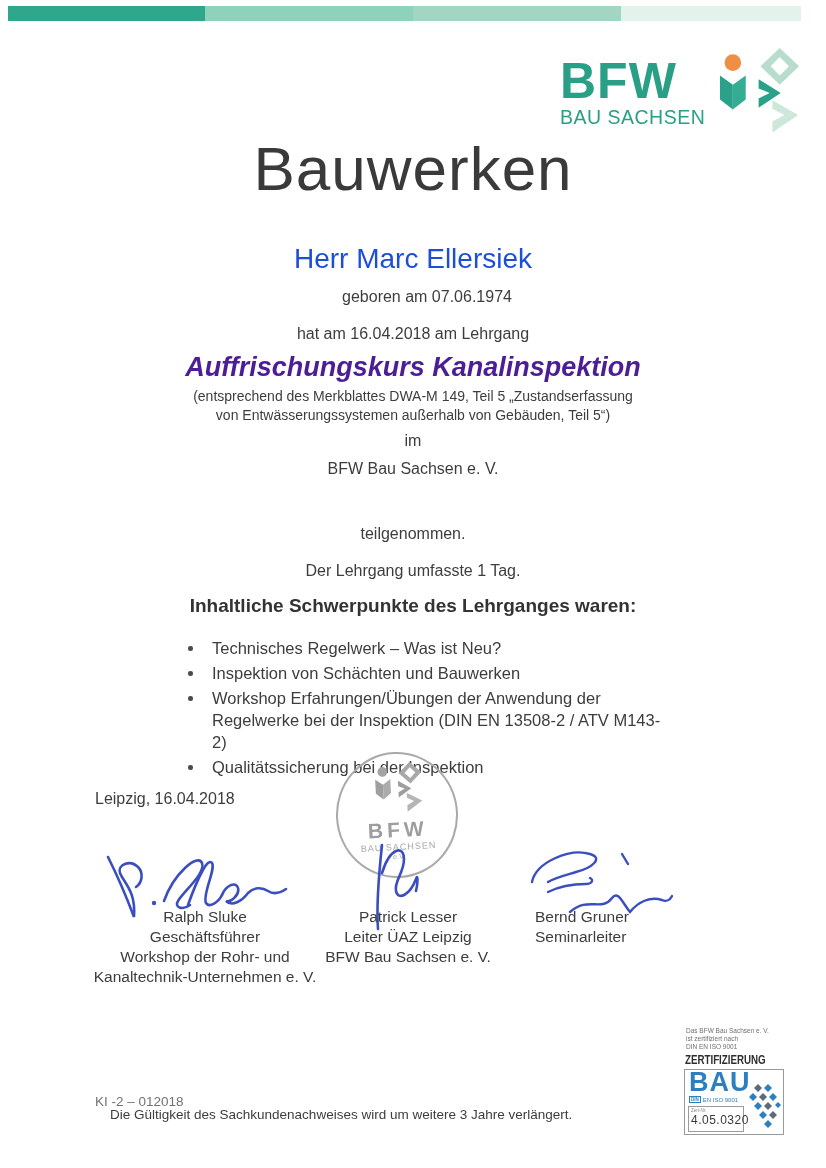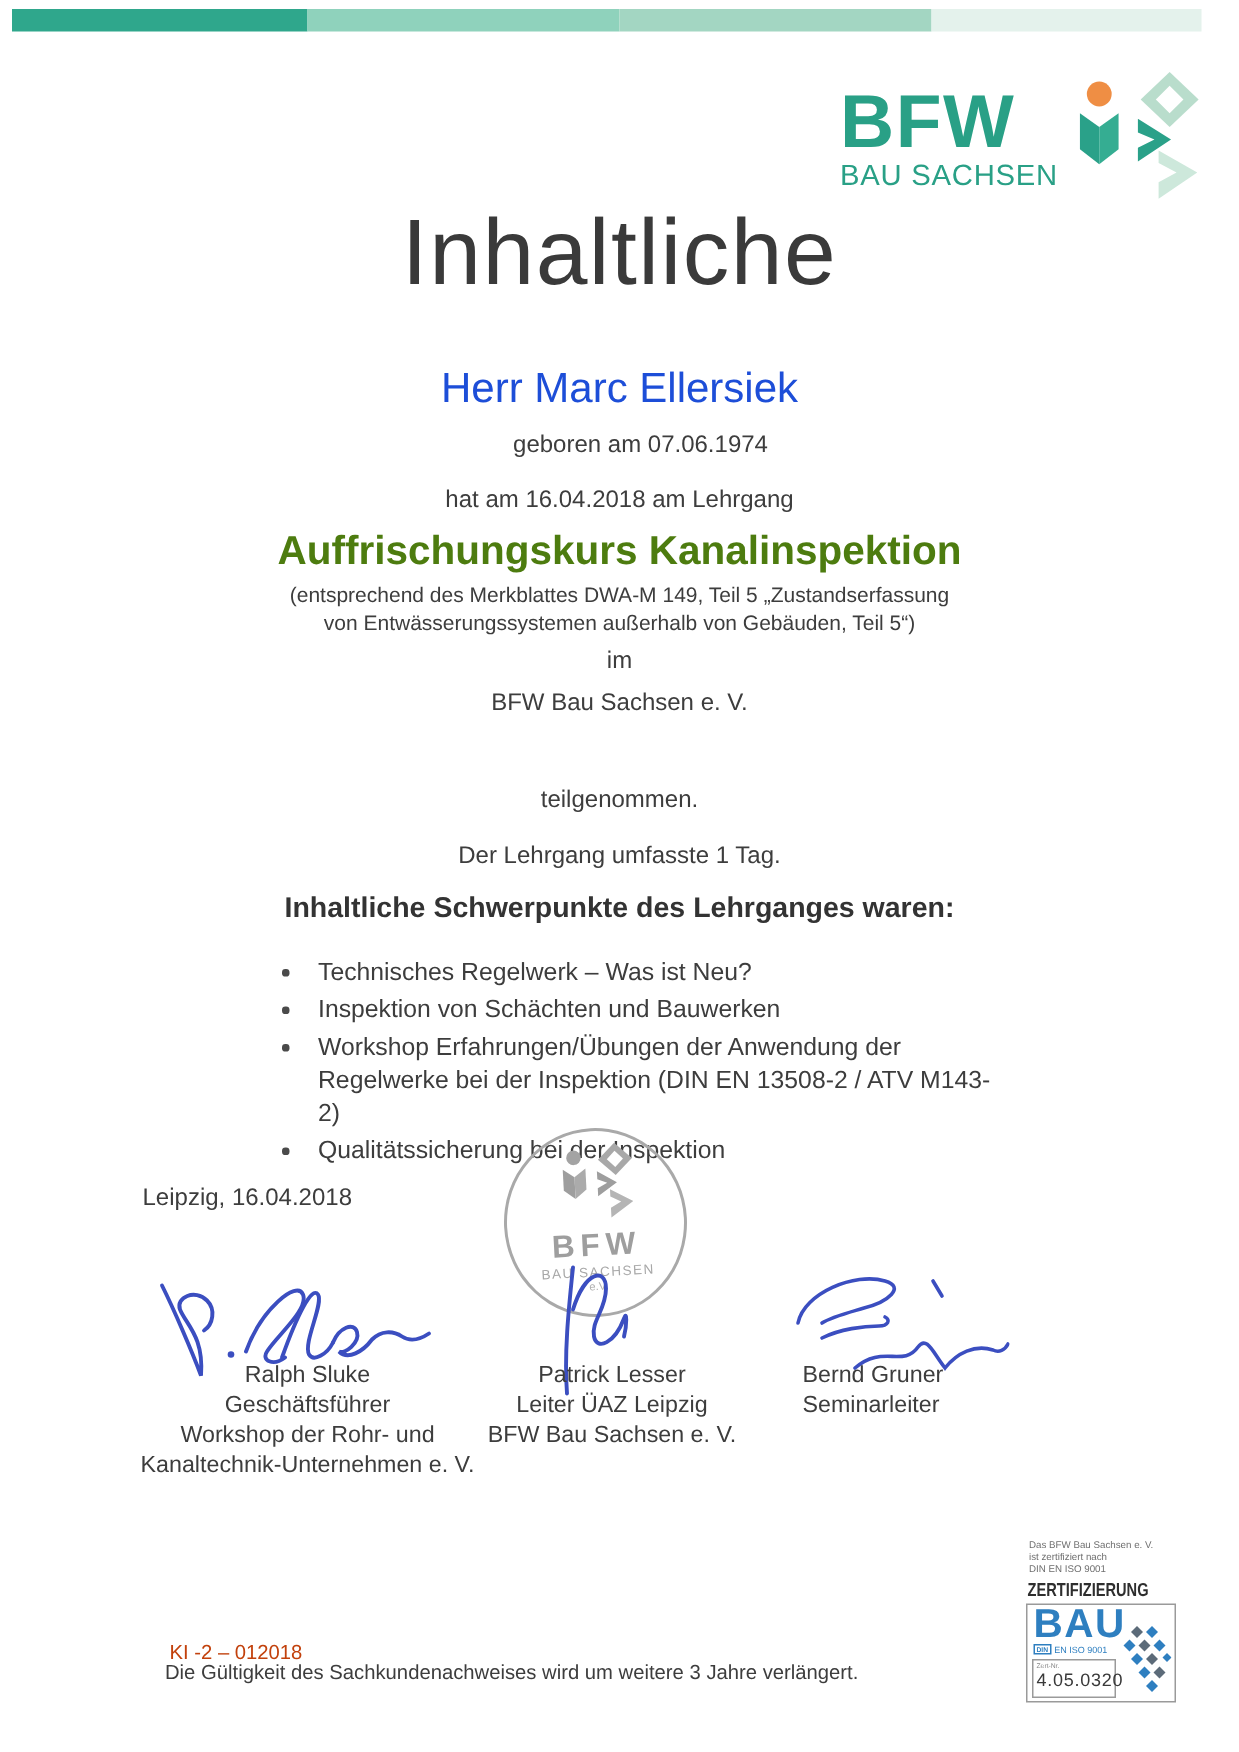--- a/index.html
+++ b/index.html
@@ -6,21 +6,21 @@
   #page{position:relative;width:826px;height:1168px;background:#ffffff;overflow:hidden;
         font-family:"Liberation Sans","DejaVu Sans",sans-serif;color:#3d3d3d;}
   .abs{position:absolute;}
   .ctr{left:0;width:826px;text-align:center;}
   
   .barseg{position:absolute;top:6px;height:15px;}
   
   .title{font-size:62px;font-weight:400;letter-spacing:1px;color:#3a3a3a;}
   .name{font-size:28px;font-weight:400;color:#1d4ed8;}
   .line{font-size:16px;color:#3d3d3d;}
-  .course{font-size:27px;font-weight:700;color:#4d7c0f;}
+  .course{font-size:27px;font-weight:700;color:#4c1d95;font-style:italic;}
   .paren{font-size:14px;color:#3d3d3d;line-height:19px;}
   .topics-h{font-size:19px;font-weight:700;color:#333;}
   
   .topiclist{left:178px;width:492px;}
   .topic{position:relative;padding-left:34px;font-size:16.5px;line-height:22px;color:#3d3d3d;margin-bottom:3px;}
   .topic .dot{position:absolute;left:10px;top:9px;width:4.5px;height:4.5px;border-radius:50%;background:#4a4a4a;}
   
   .vdrk-text{font-size:23px;font-weight:700;color:#8c8c8c;letter-spacing:3px;}
   .vdrk-reg{font-size:9px;color:#9a9a9a;vertical-align:10px;letter-spacing:0;}
   .bfw-acronym{font-size:50px;font-weight:700;color:#29a086;line-height:46px;letter-spacing:1px;}
@@ -38,21 +38,21 @@
   .cert-head{left:685px;top:1053px;font-size:12.5px;font-weight:700;color:#2e2e2e;
              transform:scaleX(0.78);transform-origin:left;letter-spacing:0;}
   .cert-box{left:684px;top:1069px;width:98px;height:64px;border:1px solid #9a9a9a;background:#fff;}
   .bau{position:absolute;left:4px;top:-3px;font-size:27px;font-weight:700;color:#2e7fc0;letter-spacing:1px;}
   .iso-row{position:absolute;left:4px;top:26px;font-size:6px;color:#2e7fc0;white-space:nowrap;}
   .din-chip{display:inline-block;border:1px solid #2e7fc0;font-size:4.5px;font-weight:700;padding:0 1px;
             color:#2e7fc0;vertical-align:1px;margin-right:2px;}
   .certno-box{position:absolute;left:3px;top:36px;width:54px;height:24px;border:1px solid #9a9a9a;}
   .certno-label{font-size:4.5px;color:#8a8a8a;padding:1px 0 0 2px;}
   .certno{font-size:12px;color:#3a3a3a;padding-left:2px;letter-spacing:0.5px;}
-  .footer-code{left:113px;top:1094px;font-size:13.5px;color:#c2410c;}
+  .footer-code{left:95px;top:1094px;font-size:13.5px;color:#737373;}
   .footer-note{left:110px;top:1107px;width:600px;font-size:13.5px;color:#3d3d3d;}
 </style>
 </head>
 <body>
 
 <div id="page">
 
   <div>
     <div class="barseg" style="left:8px;width:197px;background:#2fa78c;"></div>
     <div class="barseg" style="left:205px;width:208px;background:#8fd2bc;"></div>
@@ -70,21 +70,21 @@
       <circle cx="27" cy="17" r="9" fill="#ef8e44"></circle>
       <polygon points="13,31 27,41 27,68 13,57" fill="#2aa189"></polygon>
       <polygon points="27,41 41,31 41,57 27,68" fill="#35ad92"></polygon>
       <polygon points="57,21 78,1 99,21 78,41" fill="#b9ddcc"></polygon>
       <polygon points="78,11 88,21 78,31 68,21" fill="#ffffff"></polygon>
       <polygon points="55,35 79,50 55,66 55,56 67,50 55,45" fill="#2aa189"></polygon>
       <polygon points="70,58 98,74 70,93 70,81 83,74 70,67" fill="#cde8db"></polygon>
     </svg>
   </div>
 
-  <div class="abs ctr title" style="top:133px;">Inhaltliche</div>
+  <div class="abs ctr title" style="top:133px;">Bauwerken</div>
   <div class="abs ctr name" style="top:243px;">Herr Marc Ellersiek</div>
   <div class="abs ctr line" style="top:288px;padding-left:14px;">geboren am 07.06.1974</div>
   <div class="abs ctr line" style="top:325px;">hat am 16.04.2018 am Lehrgang</div>
   <div class="abs ctr course" style="top:352px;">Auffrischungskurs Kanalinspektion</div>
   <div class="abs ctr paren" style="top:387px;">(entsprechend des Merkblattes DWA-M 149, Teil 5 „Zustandserfassung</div>
   <div class="abs ctr paren" style="top:406px;">von Entwässerungssystemen außerhalb von Gebäuden, Teil 5“)</div>
   <div class="abs ctr line" style="top:432px;">im</div>
   <div class="abs ctr line" style="top:460px;">BFW Bau Sachsen e. V.</div>
   <div class="abs ctr line" style="top:525px;">teilgenommen.</div>
   <div class="abs ctr line" style="top:562px;">Der Lehrgang umfasste 1 Tag.</div>

